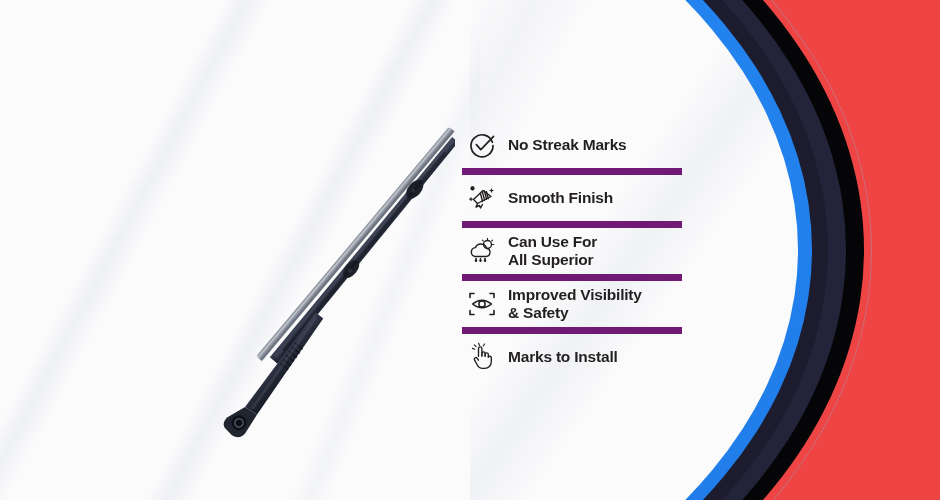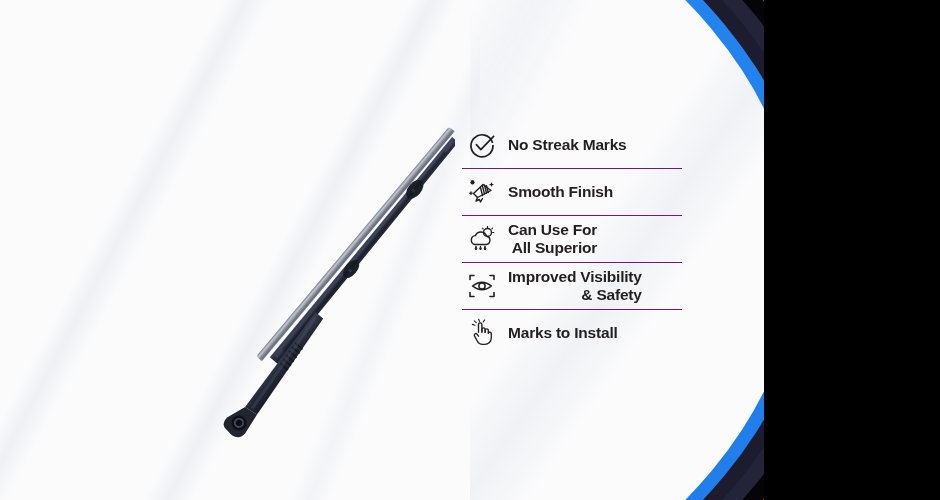--- a/index.html
+++ b/index.html
@@ -1,21 +1,21 @@
 <!DOCTYPE html>
 <html><head>
 <meta charset="utf-8">
 <style>
   html,body{margin:0;padding:0;}
   body{
     width:940px;height:500px;overflow:hidden;
     font-family:"Liberation Sans", sans-serif;
     background:#000;
   }
-  #stage{position:relative;width:764px;height:500px;overflow:hidden;background:#f97316;}
+  #stage{position:relative;width:940px;height:500px;overflow:hidden;background:#ef4444;}
 
   
   .arc{position:absolute;border-radius:50%;}
 
   
   .arc-hair{
     left:-690px;top:-262px;width:1560px;height:1024px;
     background:transparent;
     border:1px solid rgba(150,160,185,0.45);
   }
@@ -75,21 +75,21 @@
   
   #features{
     position:absolute;left:462px;top:122px;width:220px;
   }
   .feature{
     position:relative;
     display:flex;align-items:center;
     min-height:40px;
     padding:3px 0 3px 0;
   }
-  .feature + .feature{border-top:1px solid #701a75;text-align:right;}
+  .feature + .feature{border-top:7px solid #701a75;}
   .f-icon{
     width:40px;min-width:40px;height:36px;
     display:flex;align-items:center;justify-content:center;
     margin-right:6px;
   }
   .f-icon svg{display:block;}
   .f-label{
     font-size:15.5px;
     line-height:1.18;
     color:#231f20;

